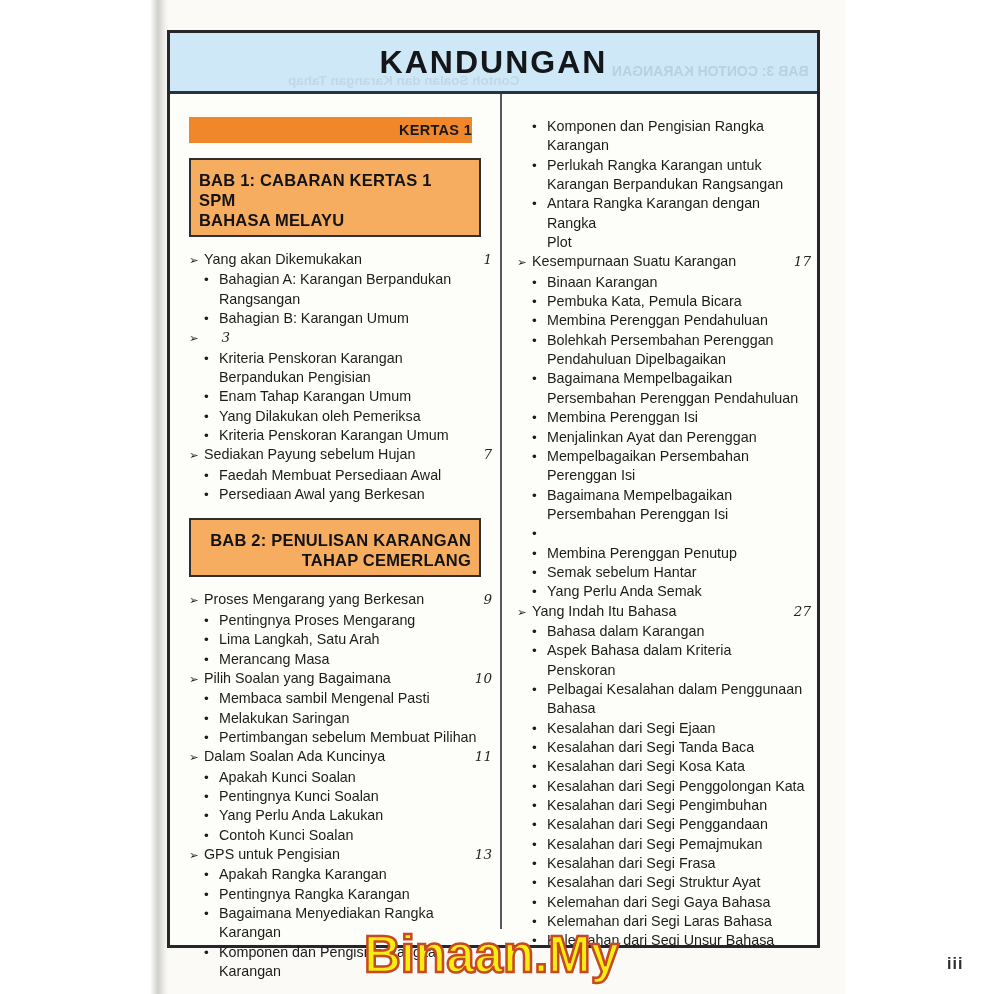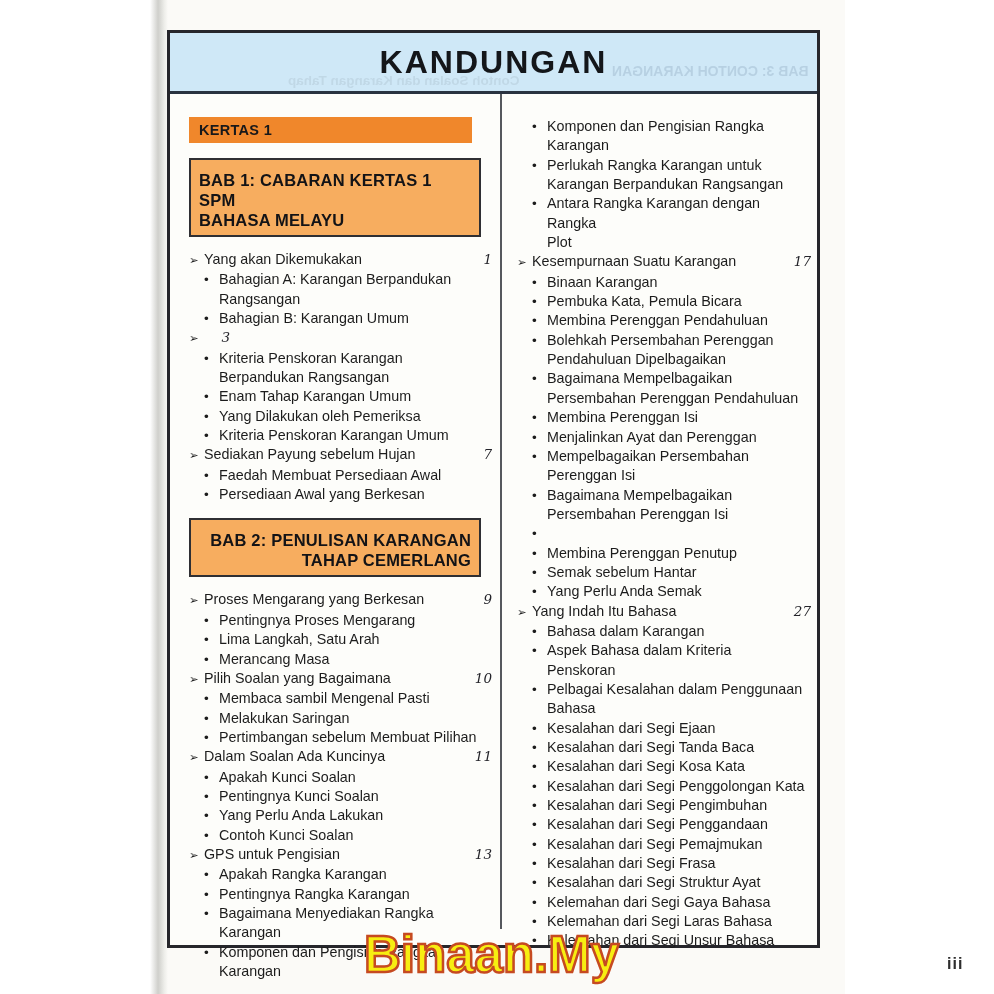--- a/index.html
+++ b/index.html
@@ -47,21 +47,21 @@
   .divider{position:absolute;left:330px;top:0;bottom:16px;width:2px;background:#55585d;}
   .col{box-sizing:border-box;}
   .col-left{width:330px;padding:23px 8px 0 19px;}
   .col-right{width:calc(100% - 332px);padding:23px 4px 0 17px;}
 
   
   .badge{
     width:283px;height:26px;line-height:26px;box-sizing:border-box;
     background:var(--badge-orange,#f0872b);
     color:#18181a;font-weight:bold;font-size:14.5px;letter-spacing:.3px;
-    padding-left:10px;margin-bottom:15px;
+    padding-left:10px;margin-bottom:15px;text-align:right;
   }
 
   
   .chapter-box{
     width:292px;box-sizing:border-box;
     border:2.5px solid #2f2f33;background:var(--chapter-box-bg,#f7ad5f);
     padding:10px 8px 5px;margin-bottom:13px;
     font-weight:bold;font-size:16.5px;line-height:20px;letter-spacing:.2px;
     color:#131316;white-space:pre-line;
   }
@@ -128,21 +128,21 @@
               <span class="marker">•</span>
               <span class="etext">Bahagian B: Karangan Umum</span>
             </div>
             <div class="entry arrow">
               <span class="marker">➢</span>
               <span class="pagenum">3</span>
             </div>
             <div class="entry bullet">
               <span class="marker">•</span>
               <span class="etext">Kriteria Penskoran Karangan
-Berpandukan Rangsangan</span>
+Berpandukan Pengisian</span>
             </div>
             <div class="entry bullet">
               <span class="marker">•</span>
               <span class="etext">Enam Tahap Karangan Umum</span>
             </div>
             <div class="entry bullet">
               <span class="marker">•</span>
               <span class="etext">Yang Dilakukan oleh Pemeriksa</span>
             </div>
             <div class="entry bullet">

